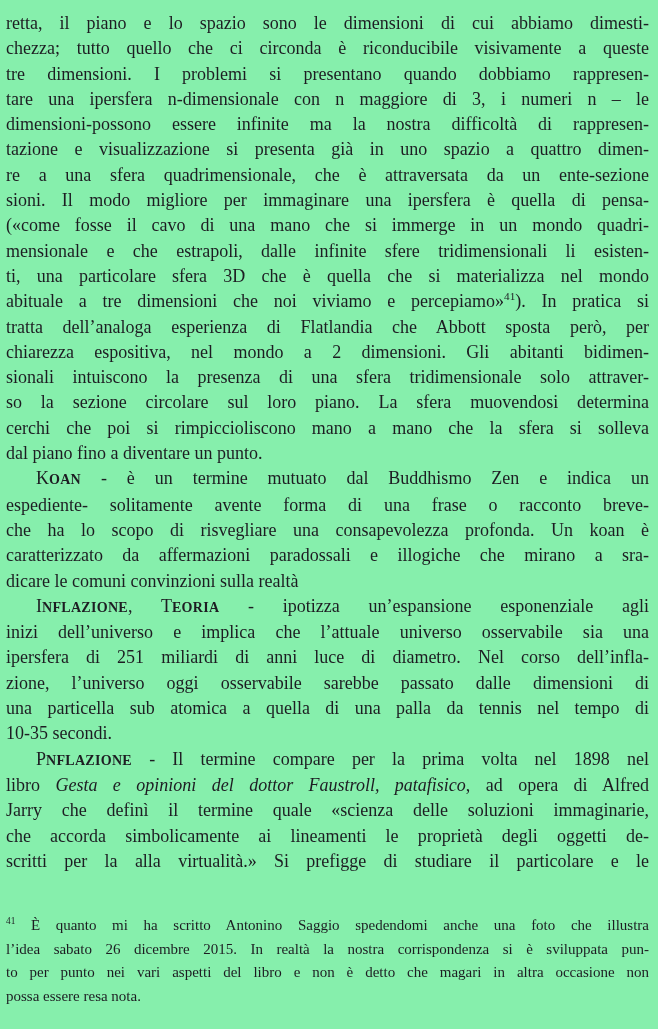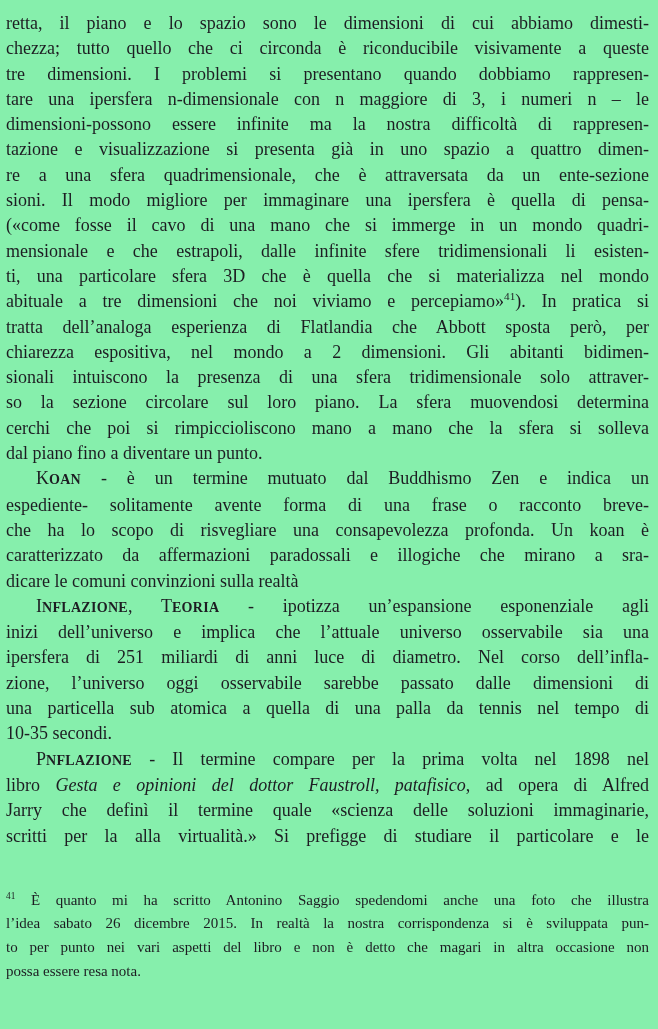--- a/index.html
+++ b/index.html
@@ -82,20 +82,21 @@
       <div class="line last"><span>dicare le comuni convinzioni sulla realtà</span></div>
       <div class="line indent"><span>I</span><span class="sc">NFLAZIONE</span><span>, T</span><span class="sc">EORIA</span><span> - ipotizza un’espansione esponenziale agli</span></div>
       <div class="line"><span>inizi dell’universo e implica che l’attuale universo osservabile sia una</span></div>
       <div class="line"><span>ipersfera di 251 miliardi di anni luce di diametro. Nel corso dell’infla-</span></div>
       <div class="line"><span>zione, l’universo oggi osservabile sarebbe passato dalle dimensioni di</span></div>
       <div class="line"><span>una particella sub atomica a quella di una palla da tennis nel tempo di</span></div>
       <div class="line last"><span>10-35 secondi.</span></div>
       <div class="line indent"><span>P</span><span class="sc">NFLAZIONE</span><span> - Il termine compare per la prima volta nel 1898 nel</span></div>
       <div class="line"><span>libro </span><span class="it">Gesta e opinioni del dottor Faustroll, patafisico</span><span>, ad opera di Alfred</span></div>
       <div class="line"><span>Jarry che definì il termine quale «scienza delle soluzioni immaginarie,</span></div>
+      <div class="line"><span>che accorda simbolicamente ai lineamenti le proprietà degli oggetti de-</span></div>
       <div class="line"><span>scritti per la alla virtualità.» Si prefigge di studiare il particolare e le</span></div>
     </div>
   <div class="footnote">
       <div class="line"><span class="sup">41</span><span> È quanto mi ha scritto Antonino Saggio spedendomi anche una foto che illustra</span></div>
       <div class="line"><span>l’idea sabato 26 dicembre 2015. In realtà la nostra corrispondenza si è sviluppata pun-</span></div>
       <div class="line"><span>to per punto nei vari aspetti del libro e non è detto che magari in altra occasione non</span></div>
       <div class="line last"><span>possa essere resa nota.</span></div>
     </div>
 </div>
 

